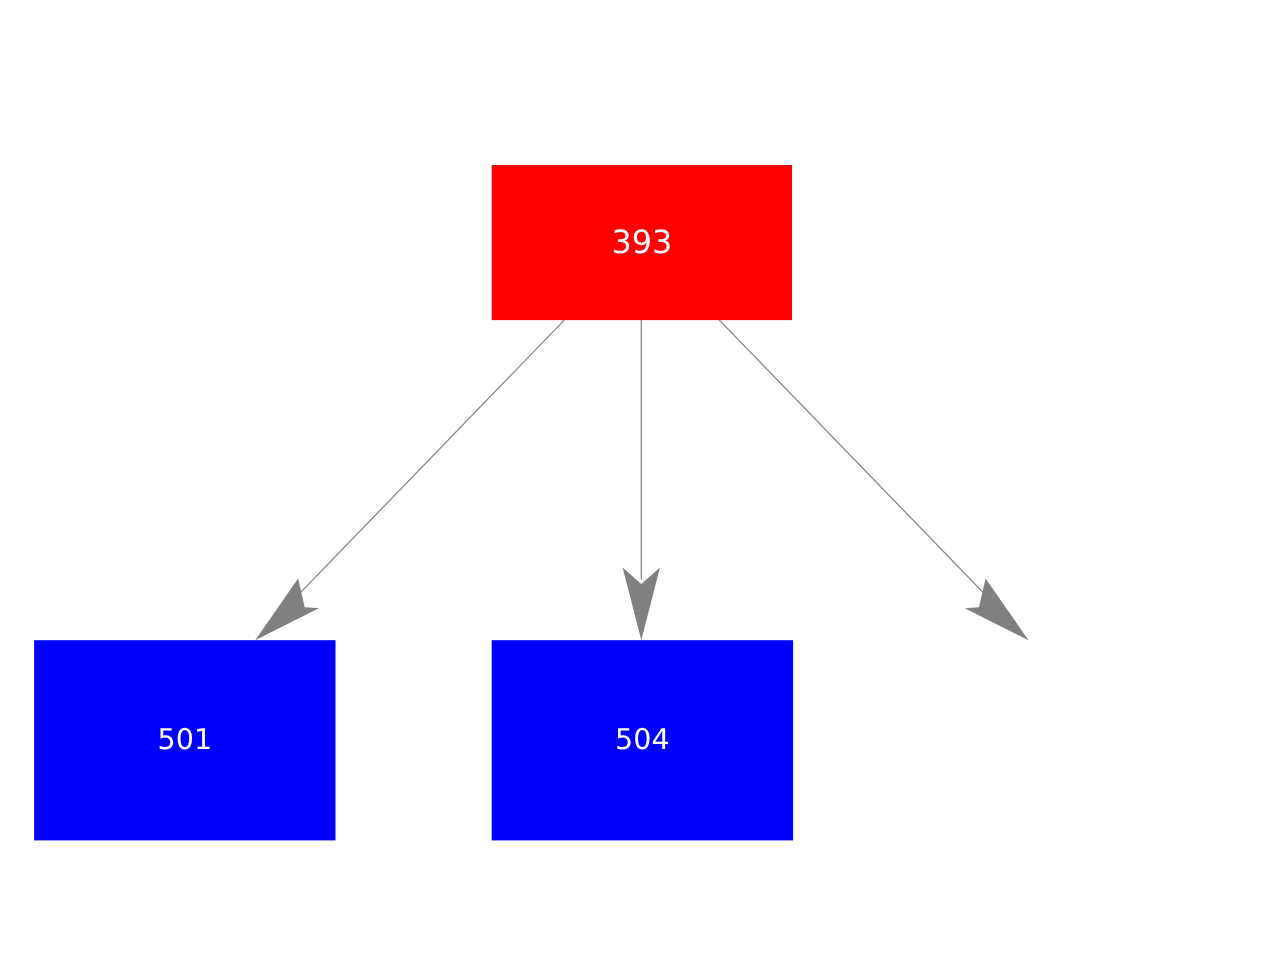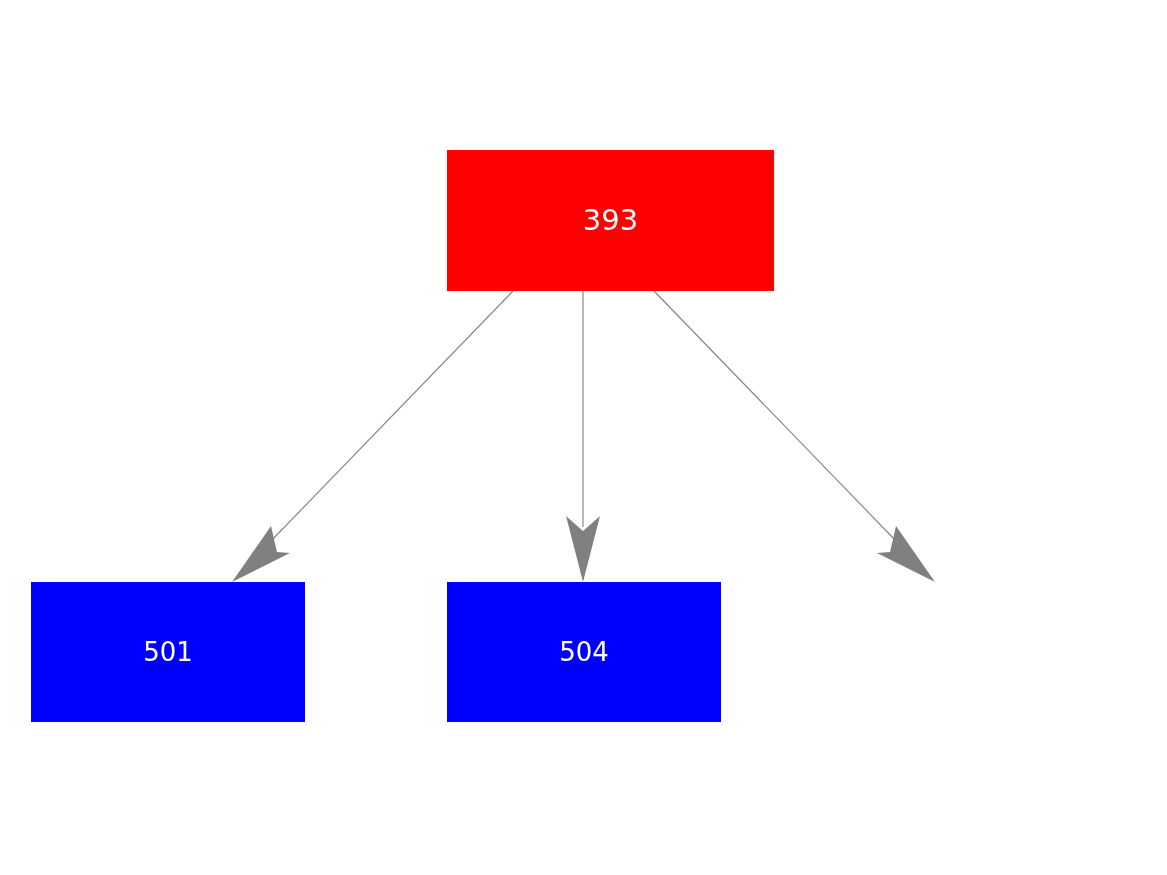--- a/index.html
+++ b/index.html
@@ -35,29 +35,29 @@
     color: #ffffff;
     font-family: "DejaVu Sans", "Liberation Sans", sans-serif;
     font-weight: 400;
     line-height: 1;
     user-select: none;
   }
   .node-root {
     background: #ff0000;
     left: 447px;
     top: 150px;
-    width: 327px;
+    width: 273px;
     height: 141px;
   }
   .node-root .node-label { font-size: 29px; }
   .node-child {
     background: #0000ff;
     top: 582px;
     width: 274px;
-    height: 140px;
+    height: 182px;
   }
   .node-child .node-label { font-size: 26px; }
   .node-c0 { left: 31px; }
   .node-c1 { left: 447px; }
   .node-c2 { left: 862px; }
 </style>
 </head>
 <body>
 
 <div id="canvas">

